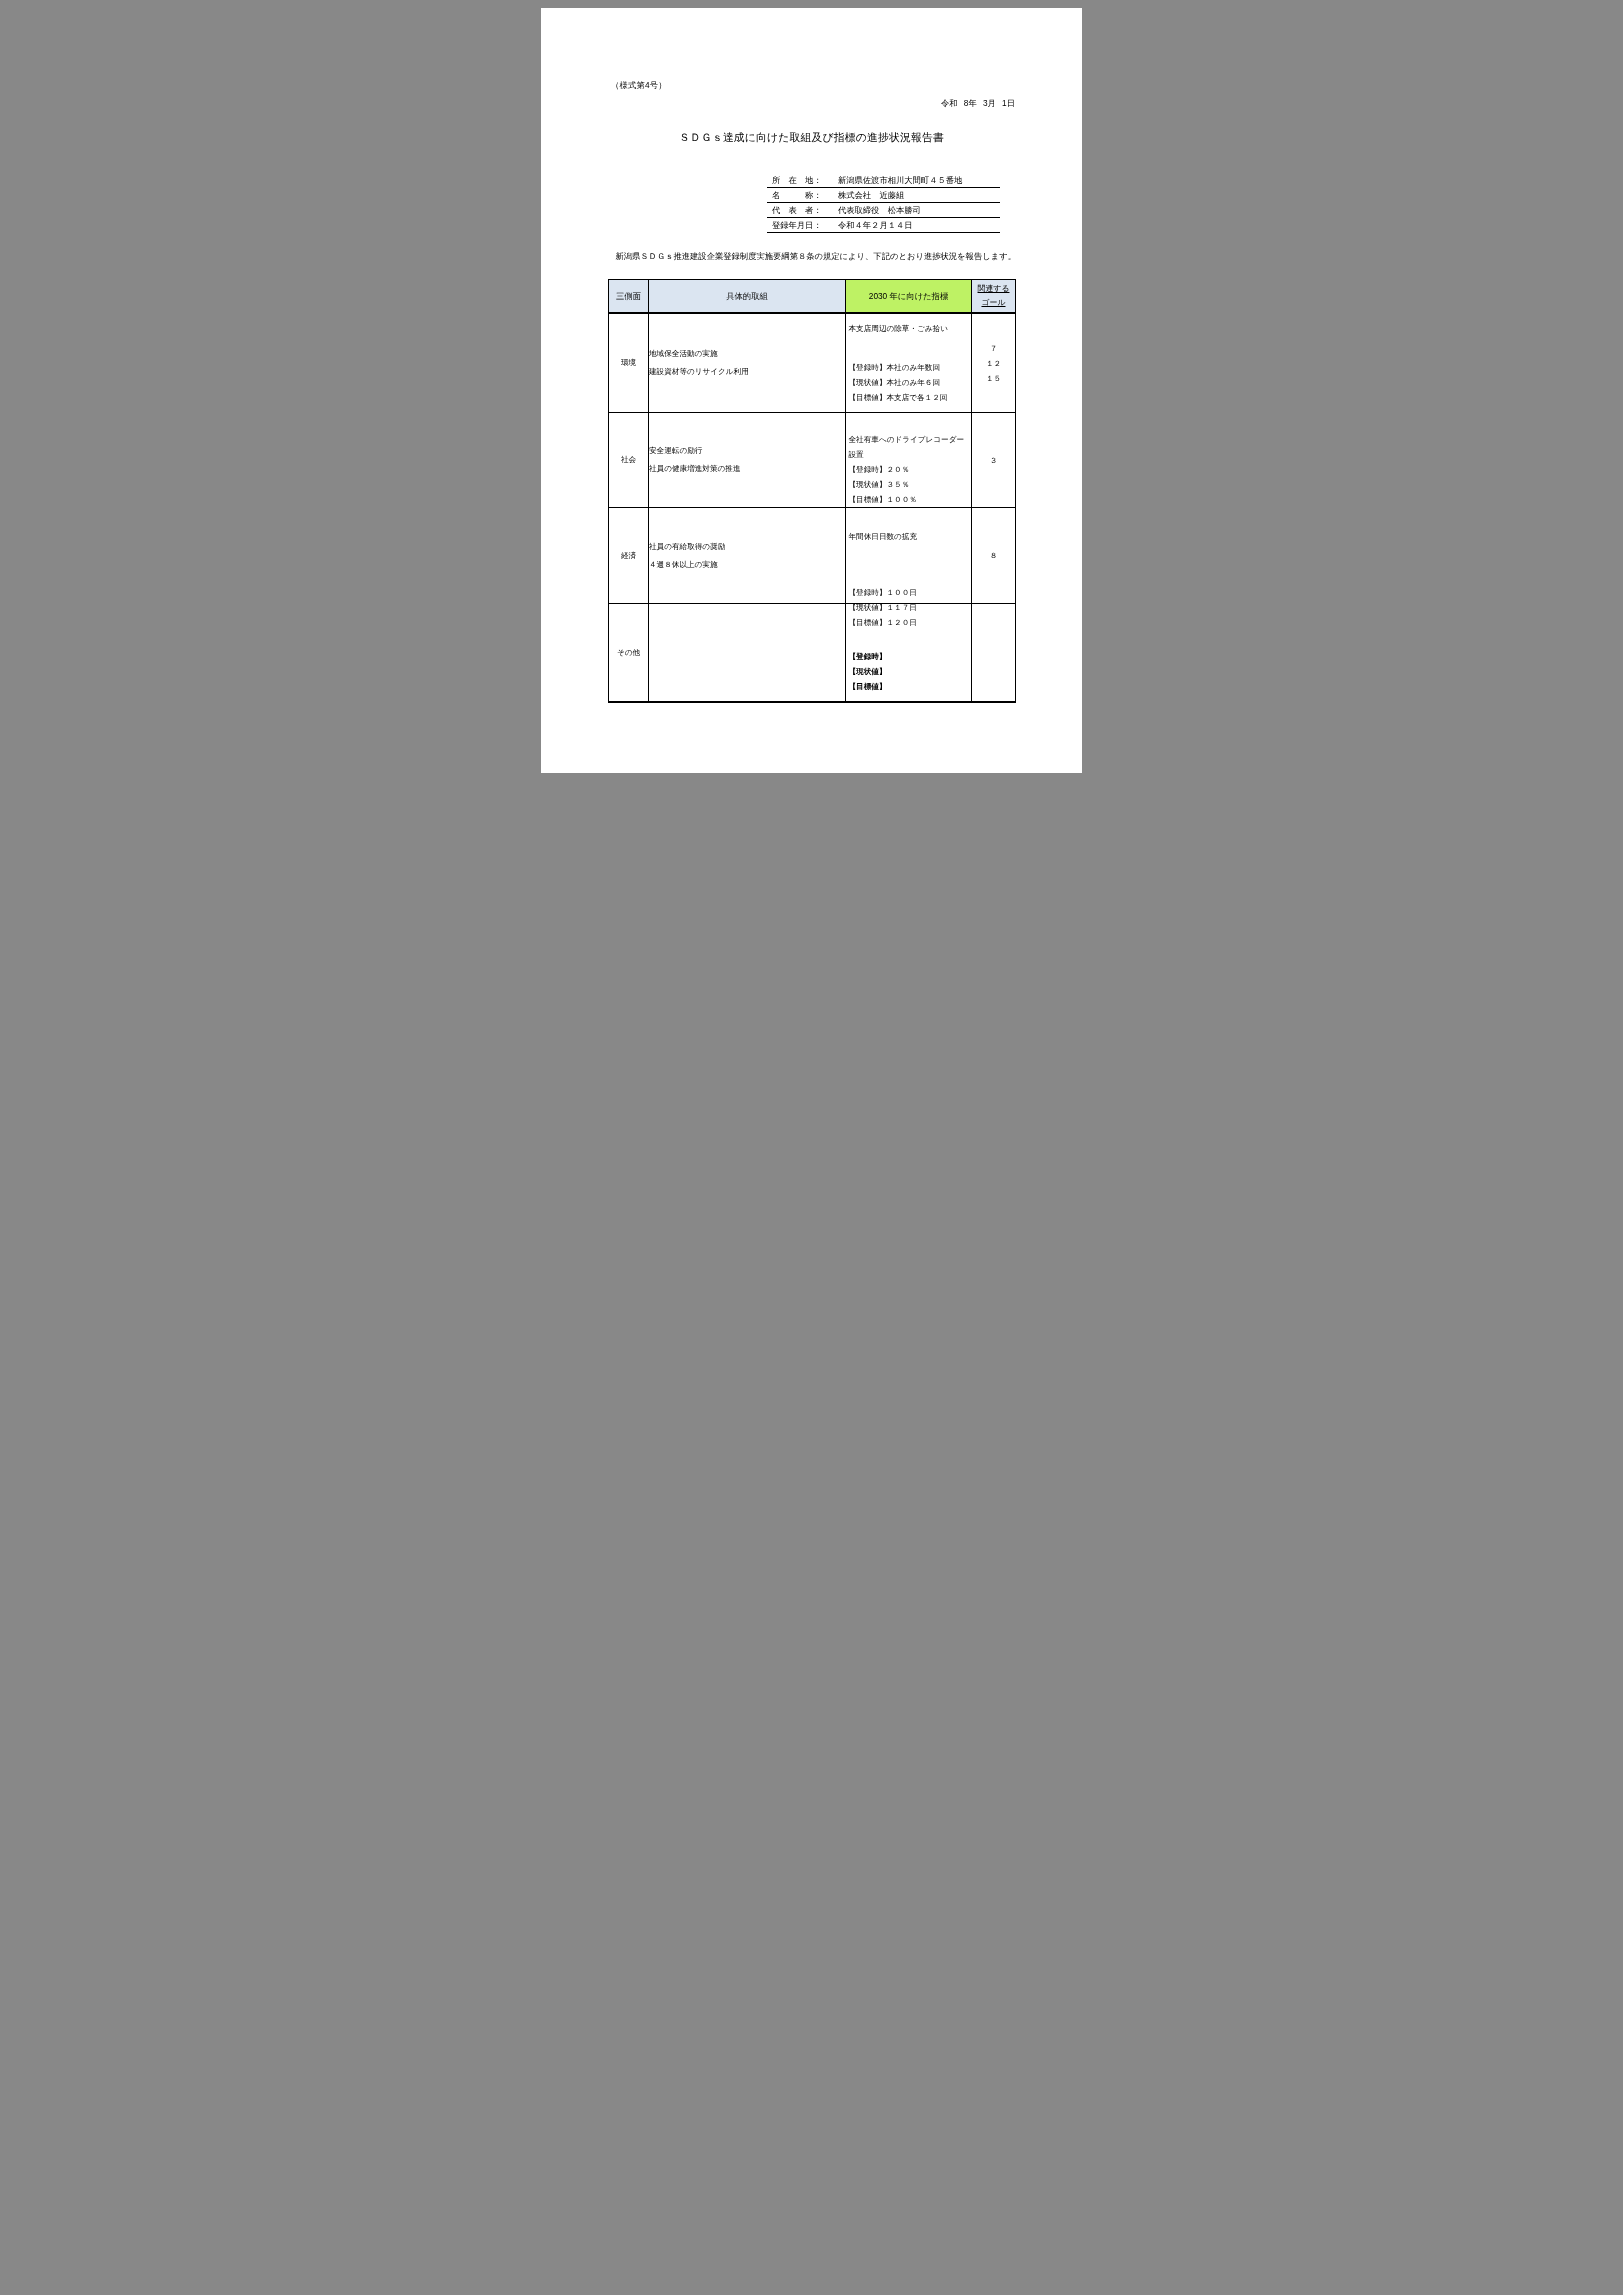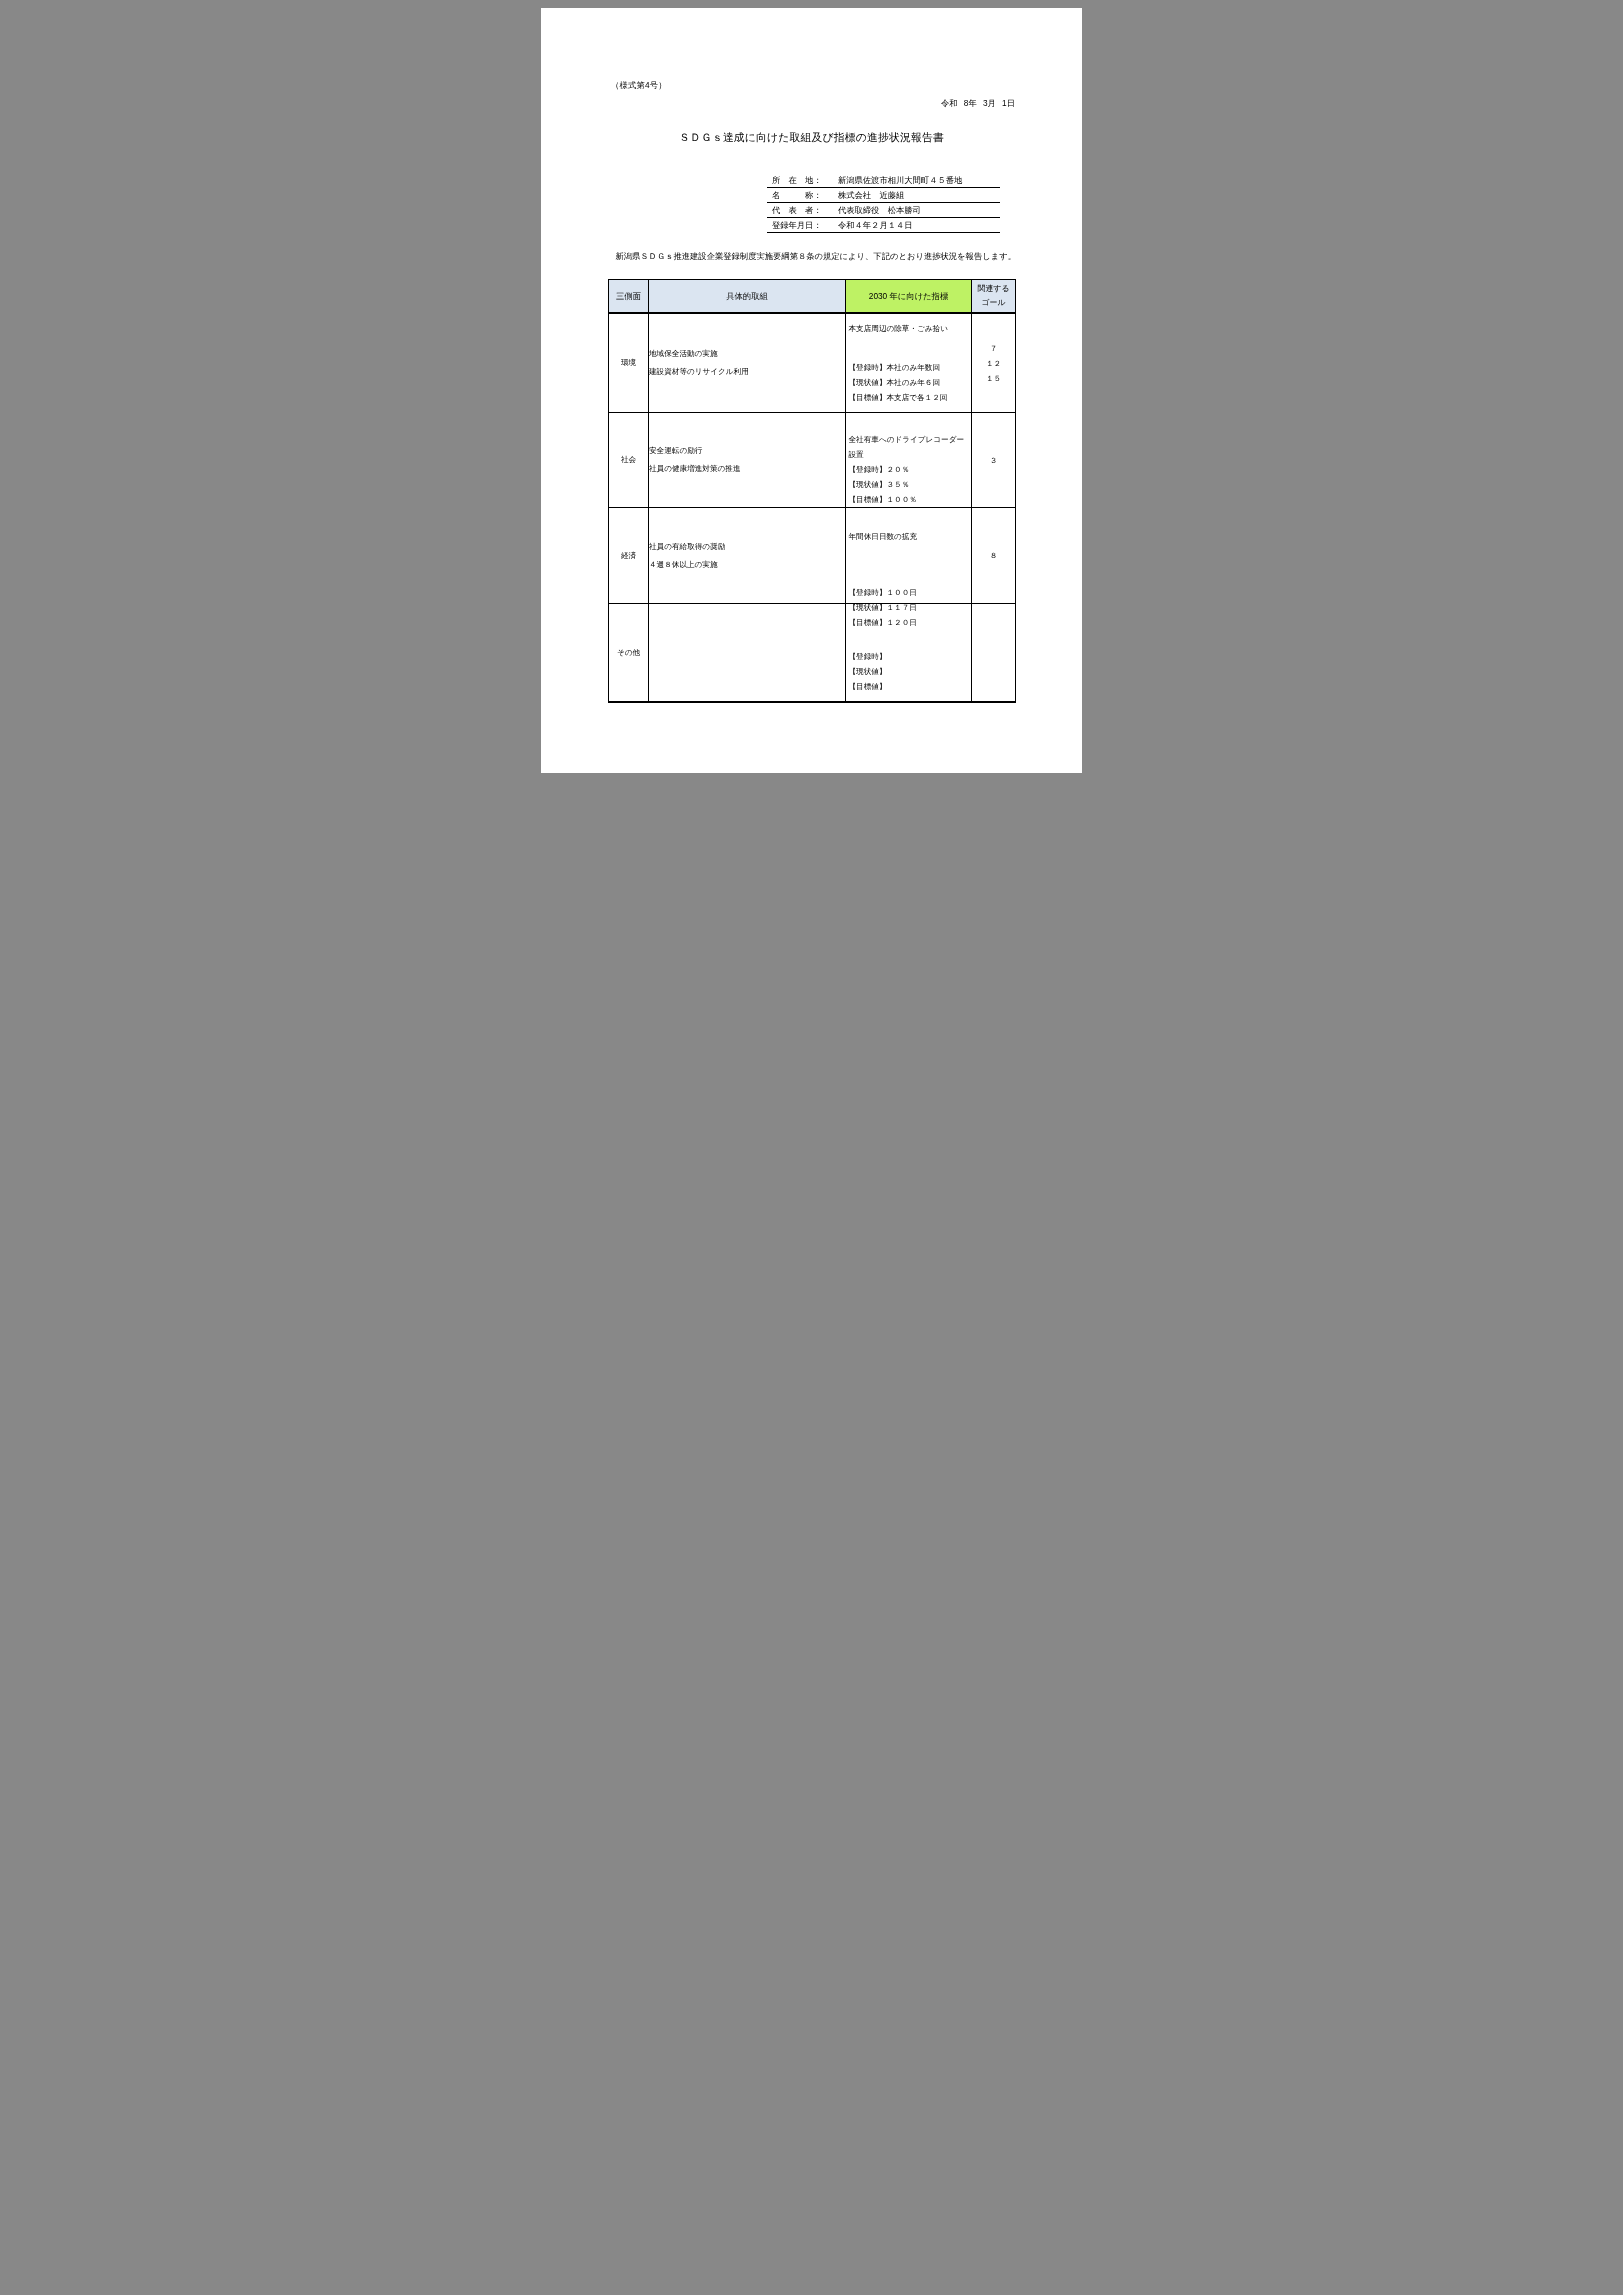--- a/index.html
+++ b/index.html
@@ -51,41 +51,41 @@
   table.main th,table.main td{
     border-left:0.7px solid #000;border-right:0.7px solid #000;
     padding:0;margin:0;
   }
   table.main th{
     height:32px;font-weight:normal;font-size:8.3px;
     text-align:center;vertical-align:middle;
     border-bottom:2px double #000;
   }
   table.main th.goalh{font-size:7.9px;}
-  table.main th.goalh div{line-height:13.7px;}
+  table.main th.goalh div{line-height:13.7px;text-decoration:underline;}
   table.main td{
     border-top:1px solid #000;border-bottom:1px solid #000;
     vertical-align:middle;font-size:7.6px;
   }
   td.aspect{font-size:8.3px;text-align:center;}
   td.appr{padding-left:3.9px;}
   td.appr div{line-height:17.7px;}
   tr.r1 td{height:98px;}
   tr.r2 td{height:94px;}
   tr.r3 td{height:95px;}
   tr.r4 td{height:97px;}
   td.indcell{vertical-align:top;}
   .ind{
     display:flex;flex-direction:column;justify-content:space-between;
     box-sizing:border-box;padding:6.9px 1px 5.9px 2.5px;
   }
   tr.r1 .ind{height:96px;}
   tr.r2 .ind{height:68px;}
   tr.r3 .ind{height:65px;gap:40px;}
-  tr.r4 .ind{height:95px;}
+  tr.r4 .ind{height:95px;font-weight:bold;}
   .ind-top div{line-height:14.7px;}
   .ind-bottom div{line-height:15px;}
   td.goal{text-align:center;font-size:7.9px;}
   td.goal div{line-height:15px;}
 </style>
 </head>
 <body>
 
 <div class="page">
 

